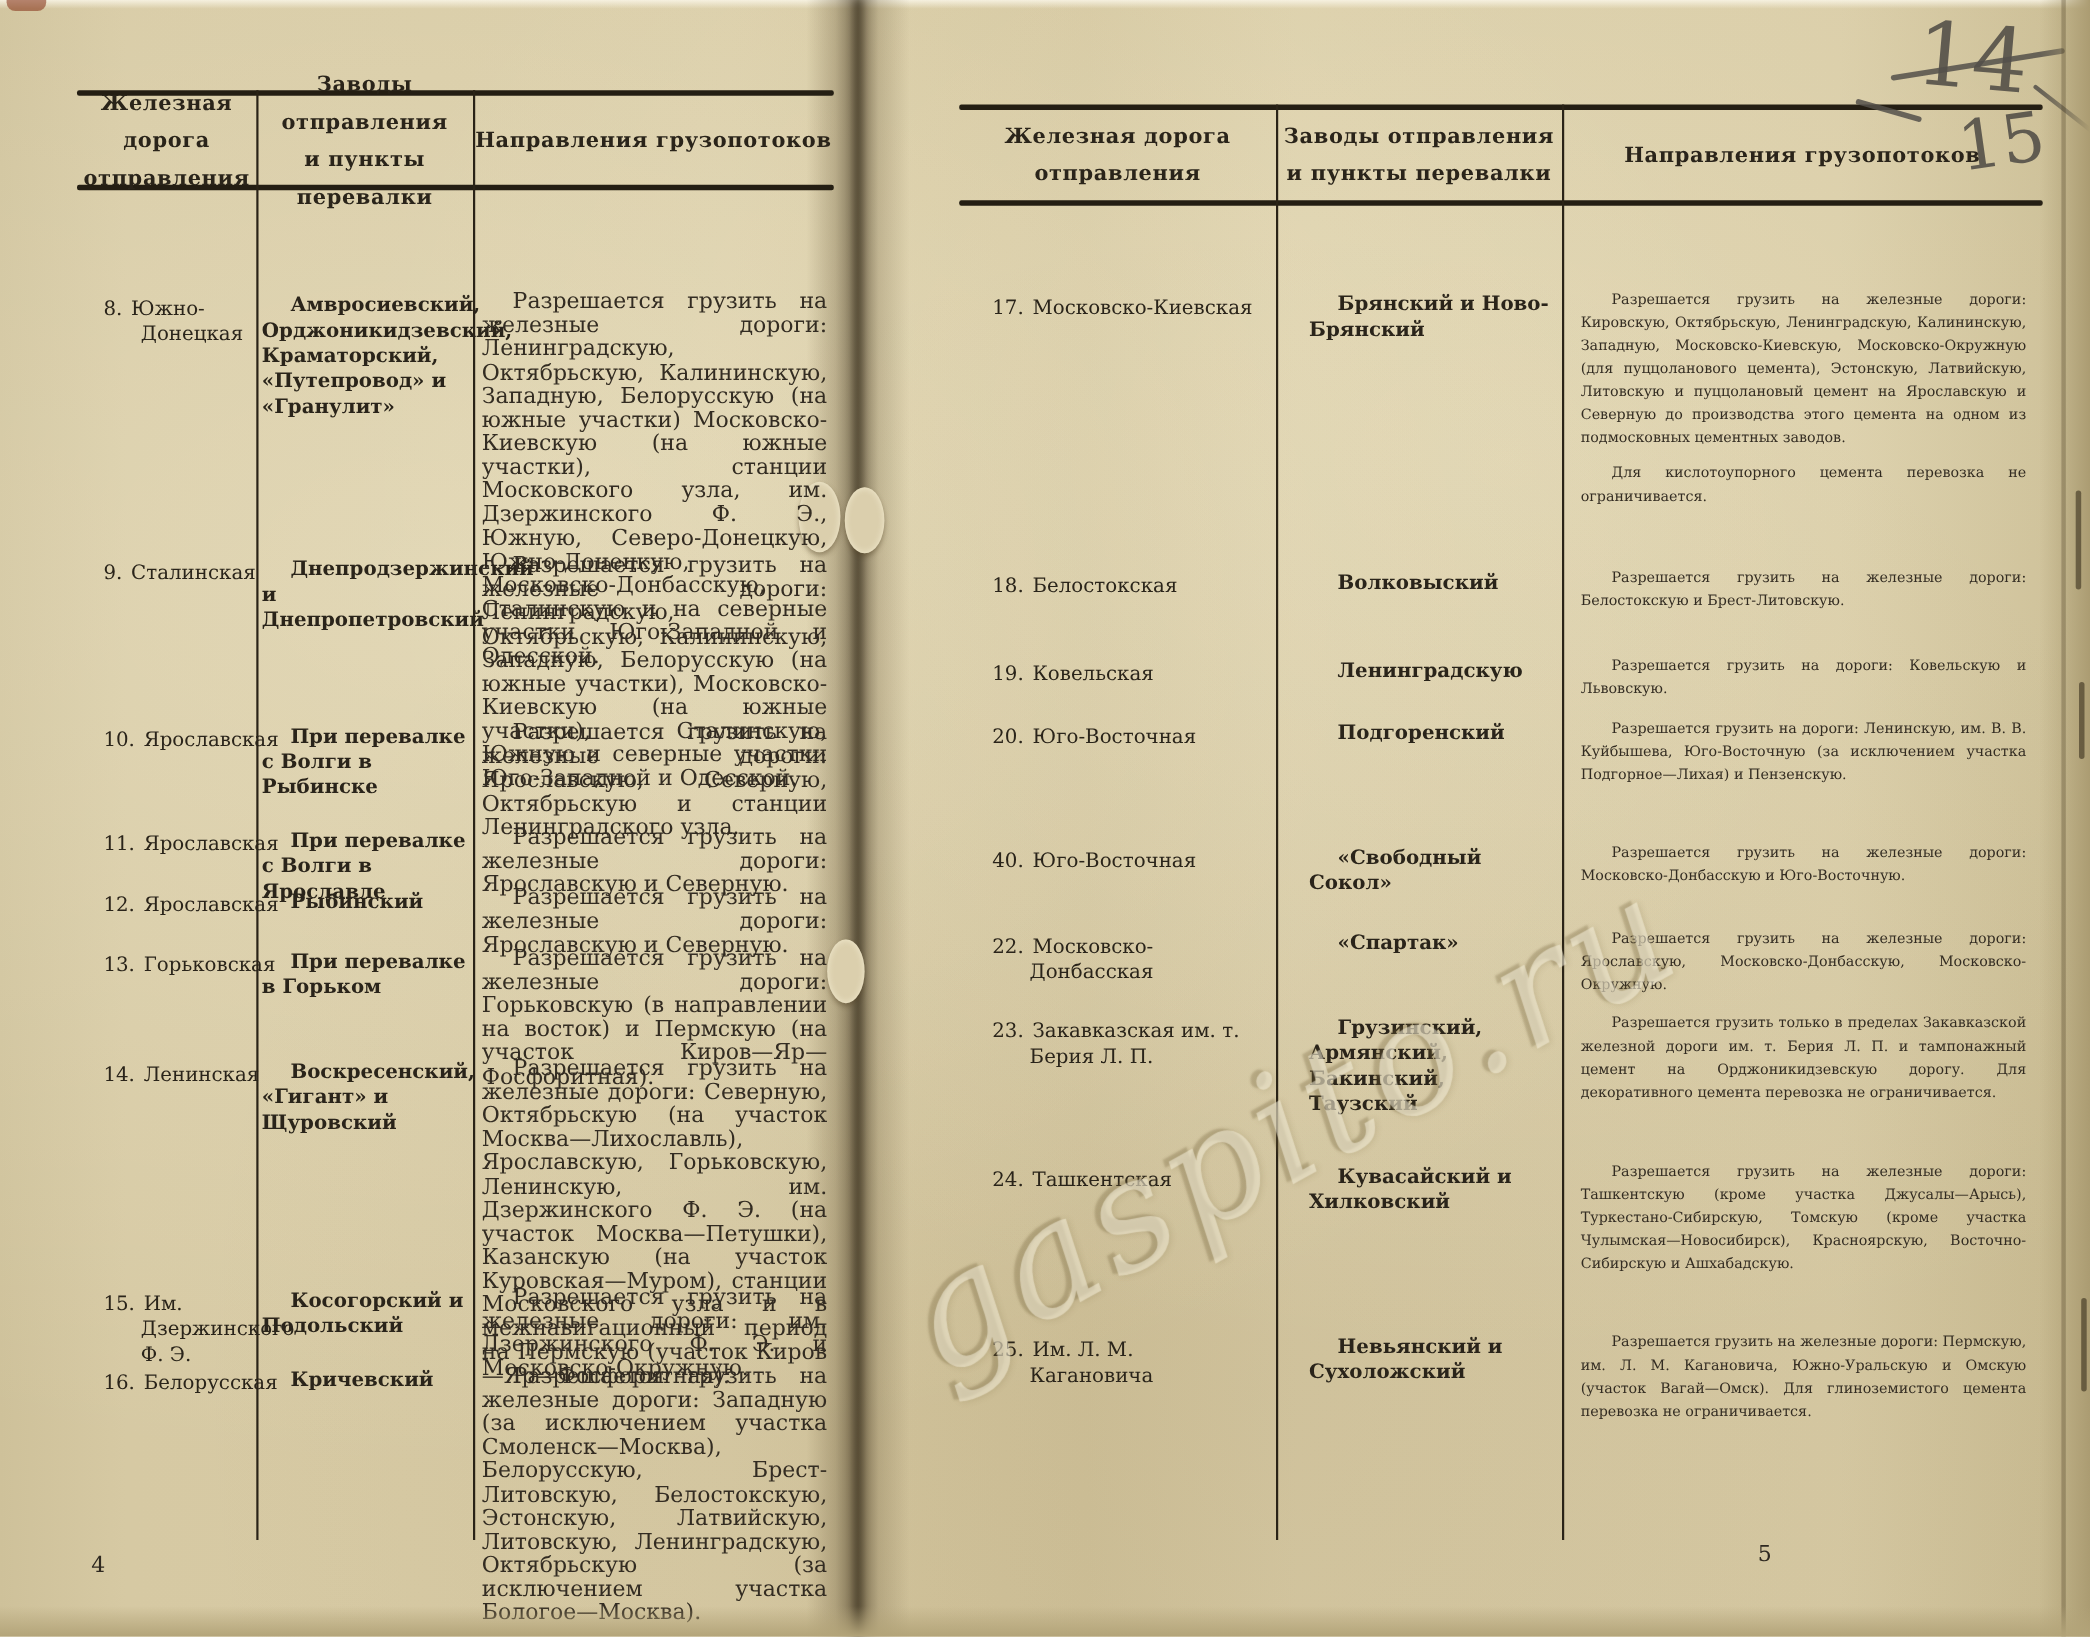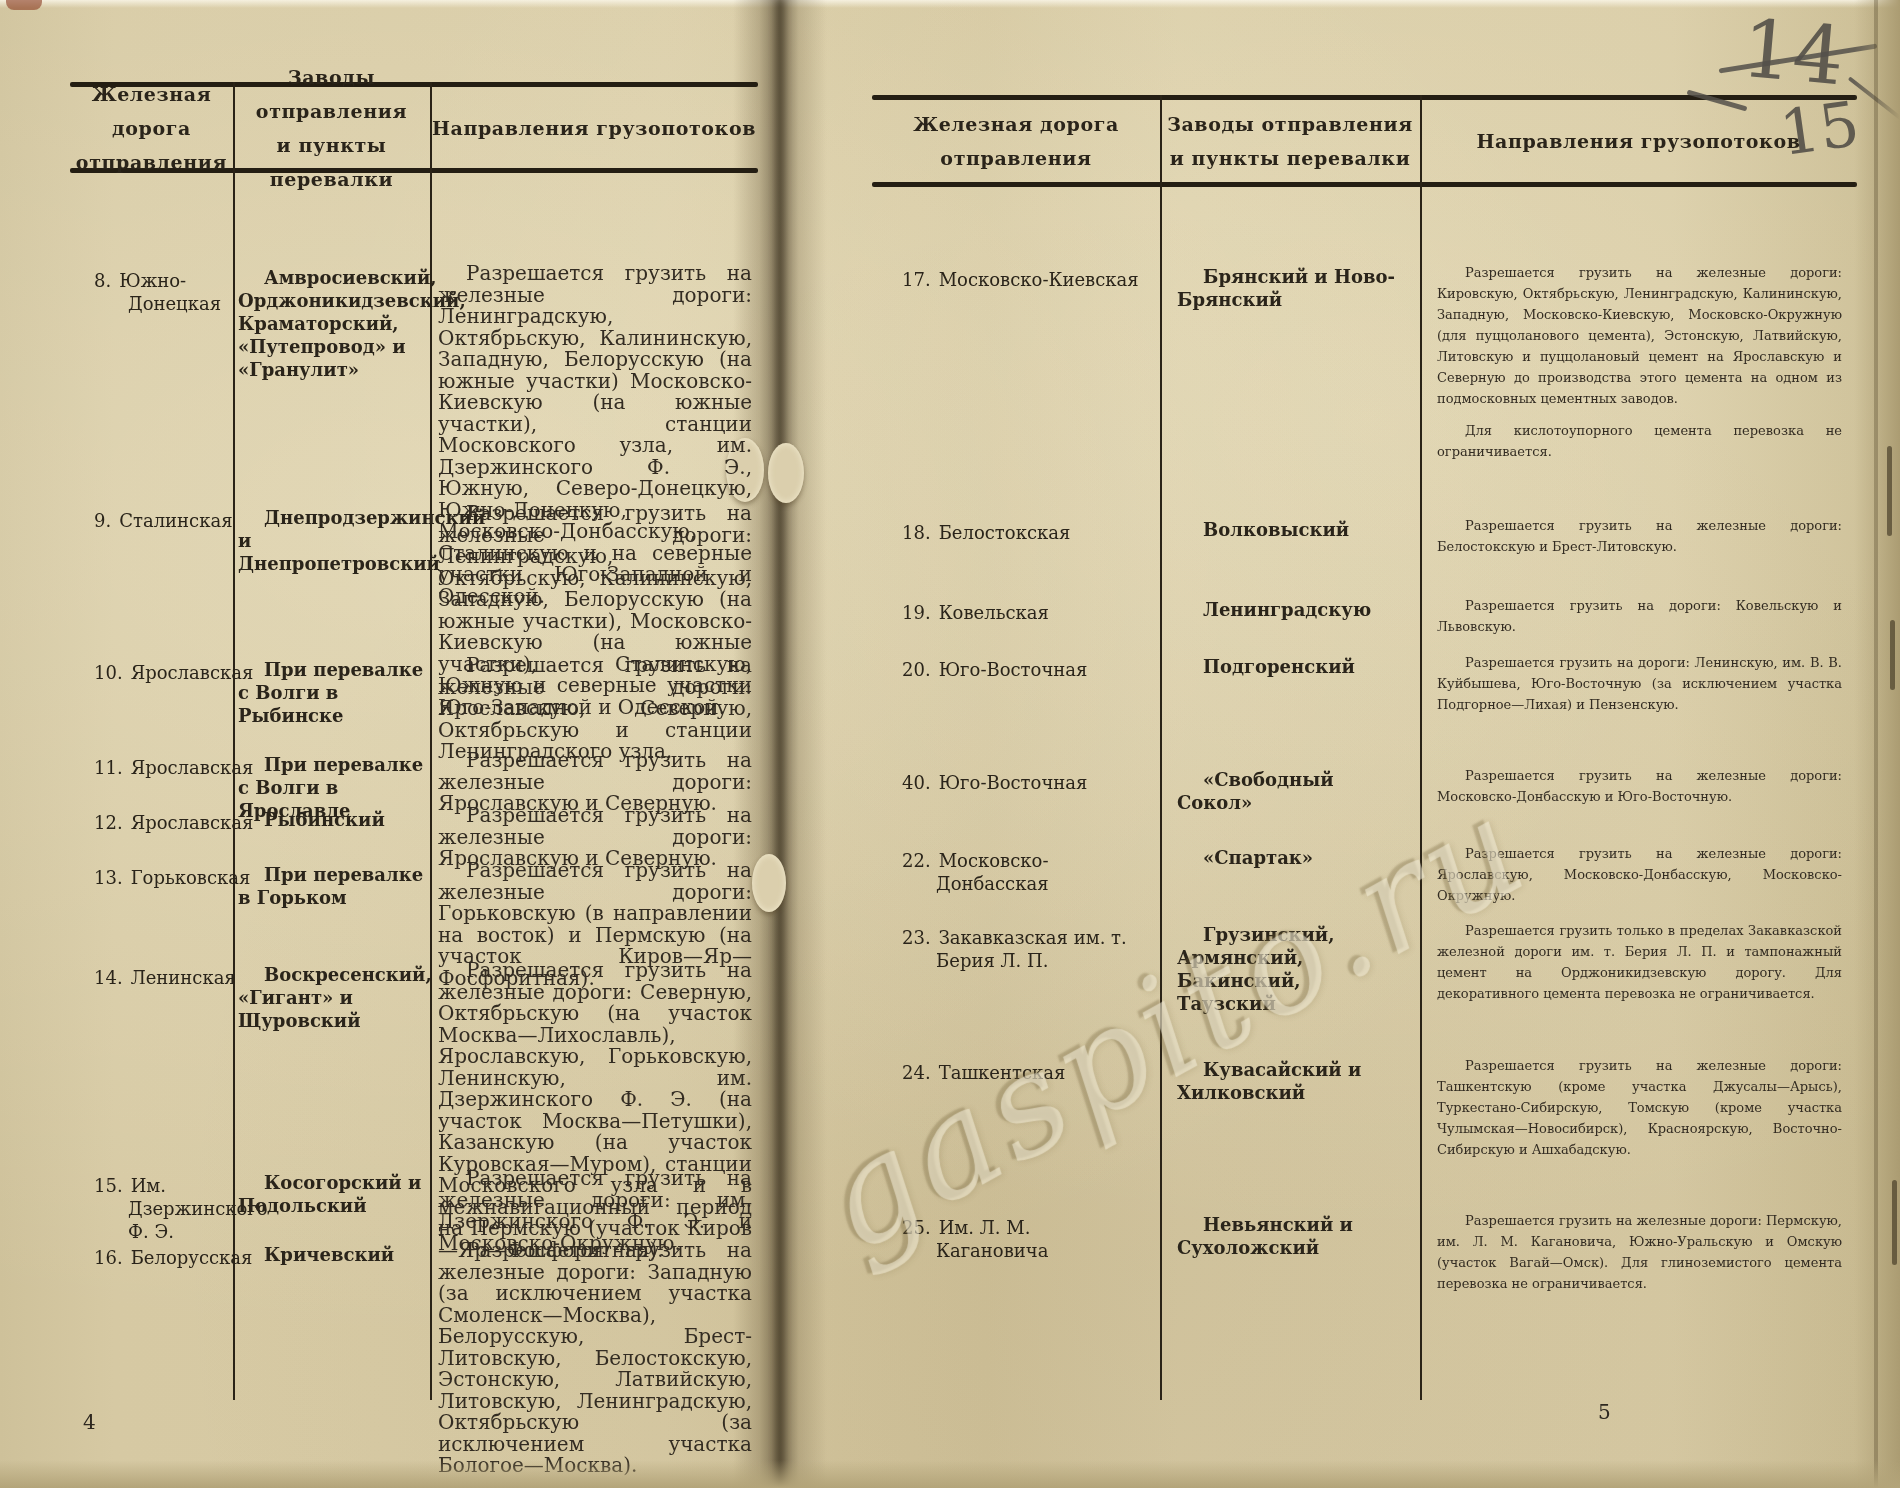--- a/index.html
+++ b/index.html
@@ -70,21 +70,21 @@
 
   
   .tableR { left:872px; top:95px; width:985px; height:1305px; }
   .tableR .rule.mid { top:87px; }
   .tableR .vline { height:1305px; }
   .tableR .v1 { left:288px; } .tableR .v2 { left:548px; }
   .tableR .hdr.h1 { left:0; width:288px; }
   .tableR .hdr.h2 { left:288px; width:260px; }
   .tableR .hdr.h3 { left:548px; width:437px; }
   .tableR .c1 { left:30px;  width:245px; }
-  .tableR .c2 { left:305px; width:228px; }
+  .tableR .c2 { left:318px; width:228px; }
   .tableR .c3 { left:565px; width:405px; }
 
   .pageno { position:absolute; font-size:20px; color:#2e2820; }
   .pageno.p4 { left:83px;  top:1410px; }
   .pageno.p5 { left:1598px; top:1400px; }
 
   
   .pencil { position:absolute; color:#514d46; opacity:.88; }
   .hw14 { left:1742px; top:6px;  font-size:80px; transform:rotate(5deg); }
   .hw15 { left:1780px; top:92px; font-size:62px; transform:rotate(-8deg); }

